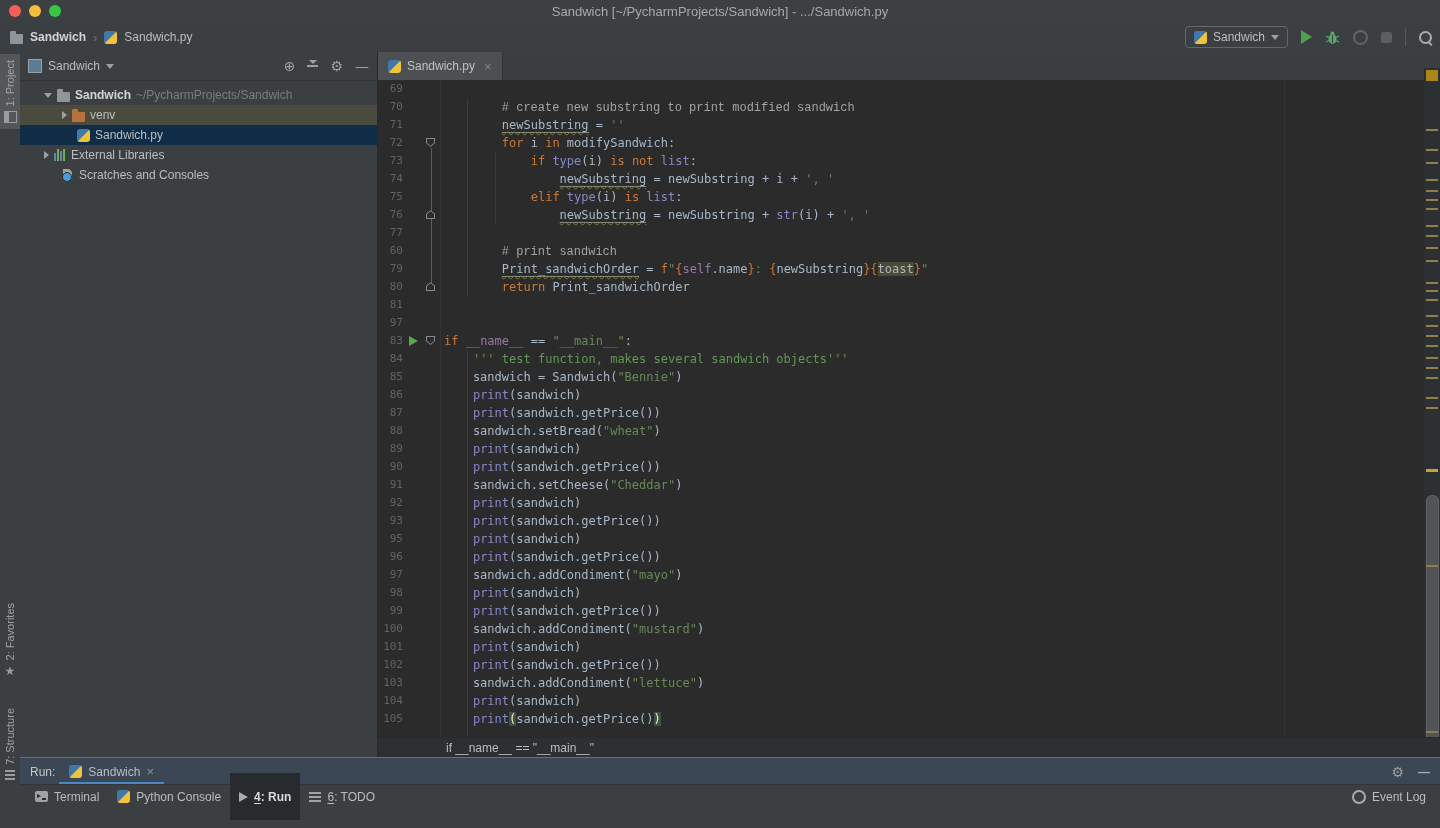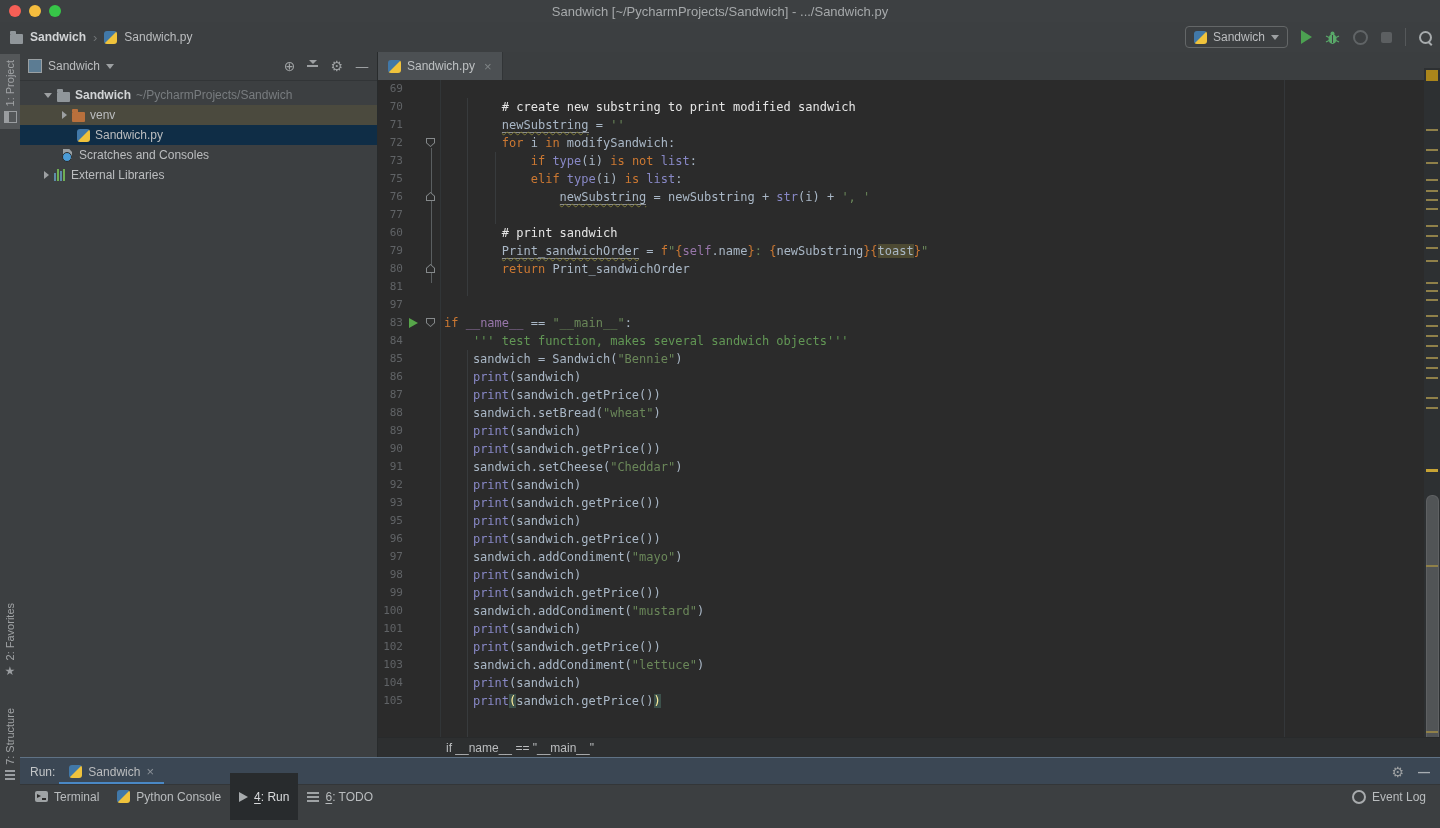--- a/index.html
+++ b/index.html
@@ -104,21 +104,21 @@
   .fold-u::after{content:"";position:absolute;inset:1px;background:#2b2b2b;
                  clip-path:polygon(0 48%,50% 0,100% 48%,100% 100%,0 100%);}
   .fold-line{position:absolute;left:53px;top:68px;width:1px;height:135px;background:#5a5e60;}
   .gutter-sep{position:absolute;left:62px;top:0;bottom:0;width:1px;background:#313537;}
   .iguide{position:absolute;width:1px;background:#383b3d;}
   .wrap-guide{position:absolute;left:906px;top:0;bottom:0;width:1px;background:#34373a;}
   
   .sg-d{color:#a9b7c6;}
   .sg-k{color:#cc7832;}
   .sg-s{color:#6a8759;}
-  .sg-c{color:#e5e5e5;}
+  .sg-c{color:#a3a3a3;font-family:Liberation Mono, monospace;}
   .sg-dc{color:#629755;}
   .sg-b{color:#8888c6;}
   .sg-p{color:#9876aa;}
   .sg-w{color:#a9b7c6;border-bottom:1px solid #8a8d8f;
         text-decoration:underline wavy #7e7a35 1px;text-underline-offset:2px;}
   .sg-hl{color:#a9b7c6;background:#4d4a33;}
   .sg-ph{color:#ffef9e;background:#3c514b;}
   
   .estripe{position:absolute;right:0;top:16px;bottom:19px;width:16px;background:#2d3032;}
   .eind{position:absolute;left:2px;top:2px;width:12px;height:11px;background:#ab861b;}
@@ -135,21 +135,21 @@
   .run-label{margin-left:10px;color:#c3c6c8;}
   .run-tab{position:relative;height:27px;display:flex;align-items:center;gap:6px;padding:0 10px;margin-left:4px;}
   .run-tab .underline{position:absolute;left:0;right:0;bottom:0;height:3px;background:#4a88c5;}
   .run-tab .close{color:#8b9299;font-size:13px;}
   .run-tools{position:absolute;right:10px;display:flex;align-items:center;gap:14px;}
   .minus{color:#a7adb2;font-weight:bold;}
   
   .toolbar{position:absolute;left:20px;top:784px;right:0;height:23px;background:#3c3f41;
            border-top:1px solid #333638;display:flex;align-items:center;}
   .tb-item{display:flex;align-items:center;gap:6px;height:23px;padding:12px 9px;color:#b9bcbe;}
-  .tb-item.selected{background:#282b2d;color:#d8dadc;}
+  .tb-item.selected{background:#282b2d;color:#d8dadc;font-weight:bold;}
   .tb-label u{text-underline-offset:2px;}
   .tbi{display:inline-block;}
   .tbi-terminal{width:13px;height:11px;background:#9fa3a5;border-radius:2px;position:relative;}
   .tbi-terminal::before{content:"";position:absolute;left:2px;top:3px;width:0;height:0;
       border-top:2.5px solid transparent;border-bottom:2.5px solid transparent;border-left:4px solid #2b2b2b;}
   .tbi-terminal::after{content:"";position:absolute;left:7px;bottom:2px;width:4px;height:2px;background:#2b2b2b;}
   .tbi-python{width:13px;height:13px;border-radius:3px;
           background:linear-gradient(135deg,#4178a8 48%,#f0c33c 52%);}
   .tbi-play{width:0;height:0;border-left:9px solid #a7abad;border-top:5px solid transparent;
             border-bottom:5px solid transparent;}
@@ -251,34 +251,34 @@
       </div>
       <div class="trow sel-olive" style="padding-left:42px">
         <span class="chev-closed"></span>
         <span class="folder orange"></span>
         <span>venv</span>
       </div>
       <div class="trow sel-blue" style="padding-left:57px">
         <span class="pyicon"></span>
         <span>Sandwich.py</span>
       </div>
-      <div class="trow" style="padding-left:42px">
-        <span class="scricon"></span>
-        <span>Scratches and Consoles</span>
-      </div>
       <div class="trow" style="padding-left:24px">
         <span class="chev-closed"></span>
         <span class="libicon">
             <i style="height:8px"></i>
             <i style="height:12px"></i>
             <i style="height:10px"></i>
             <i style="height:12px"></i>
           </span>
         <span>External Libraries</span>
       </div>
+      <div class="trow" style="padding-left:42px">
+        <span class="scricon"></span>
+        <span>Scratches and Consoles</span>
+      </div>
     </div>
   </div>
 
   <div class="editor">
     <div class="tabbar">
       <div class="etab">
         <span class="pyicon"></span>
         <span>Sandwich.py</span>
         <span class="close">×</span>
       </div>
@@ -315,20 +315,26 @@
             <span class="fd">
               <span class="fold fold-d"></span>
             </span>
             <span class="tx"><span class="sg-d">        </span><span class="sg-k">for</span><span class="sg-d"> i </span><span class="sg-k">in</span><span class="sg-d"> modifySandwich:</span></span>
           </div>
           <div class="cl">
             <span class="ln">73</span>
             <span class="mk"></span>
             <span class="fd"></span>
             <span class="tx"><span class="sg-d">            </span><span class="sg-k">if</span><span class="sg-d"> </span><span class="sg-b">type</span><span class="sg-d">(i) </span><span class="sg-k">is</span><span class="sg-d"> </span><span class="sg-k">not</span><span class="sg-d"> </span><span class="sg-b">list</span><span class="sg-d">:</span></span>
+          </div>
+          <div class="cl">
+            <span class="ln">74</span>
+            <span class="mk"></span>
+            <span class="fd"></span>
+            <span class="tx"><span class="sg-d">                </span><span class="sg-w">newSubstring</span><span class="sg-d"> = newSubstring + i + </span><span class="sg-s">', '</span></span>
           </div>
           <div class="cl">
             <span class="ln">75</span>
             <span class="mk"></span>
             <span class="fd"></span>
             <span class="tx"><span class="sg-d">            </span><span class="sg-k">elif</span><span class="sg-d"> </span><span class="sg-b">type</span><span class="sg-d">(i) </span><span class="sg-k">is</span><span class="sg-d"> </span><span class="sg-b">list</span><span class="sg-d">:</span></span>
           </div>
           <div class="cl">
             <span class="ln">76</span>
             <span class="mk"></span>

